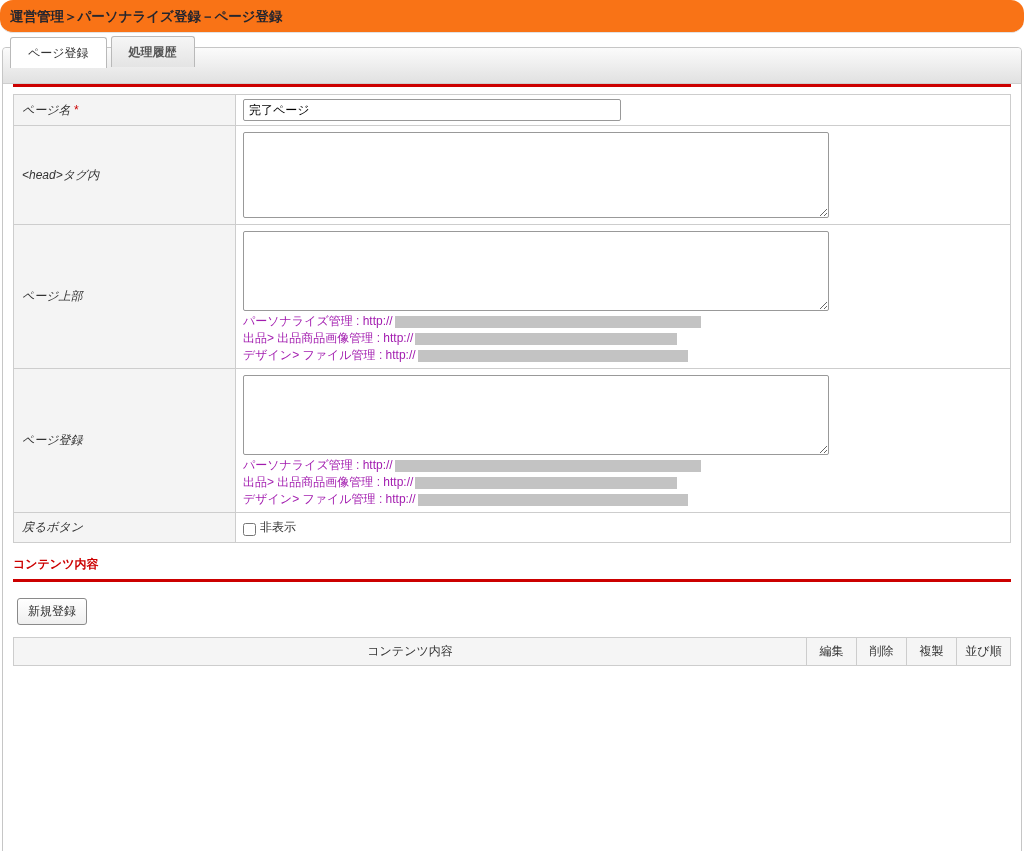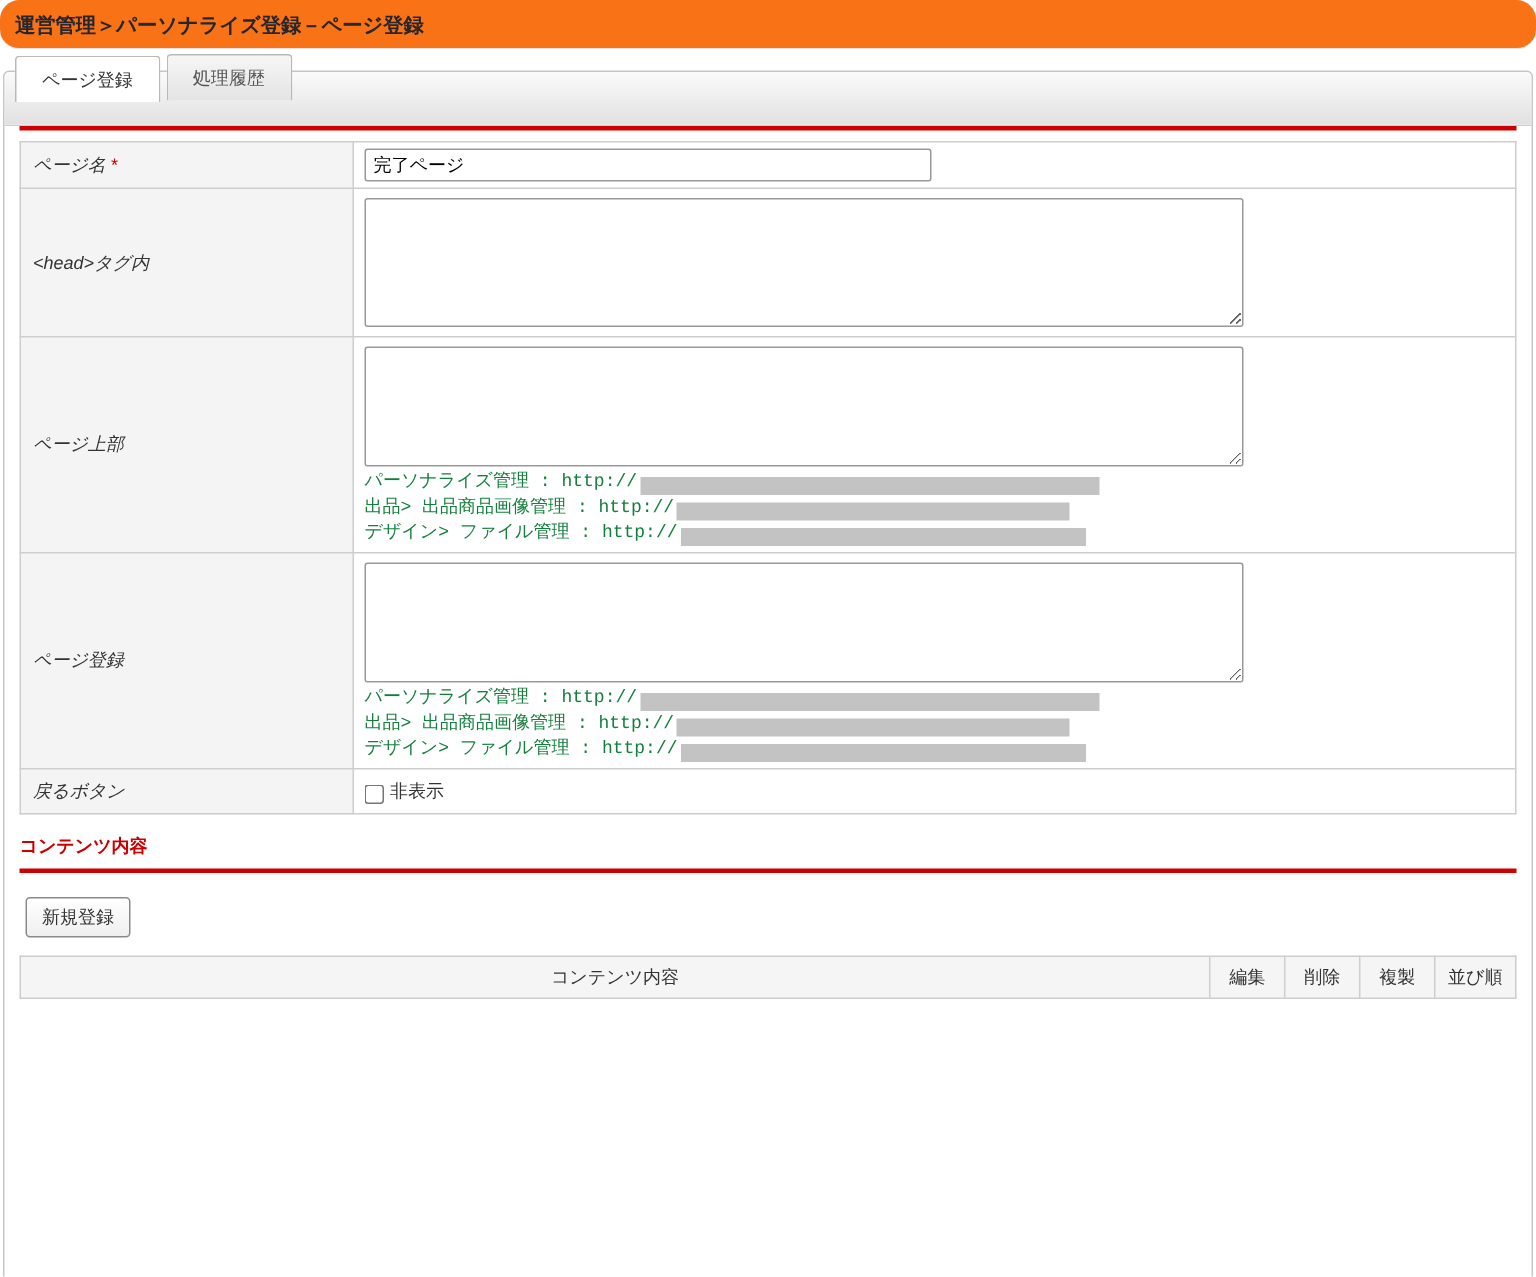--- a/index.html
+++ b/index.html
@@ -38,21 +38,21 @@
   }
   .tab {
     padding:7px 17px 6px;
     font-size:12px;
     border:1px solid #b9b9b9; border-bottom:none;
     border-radius:3px 3px 0 0;
     cursor:pointer;
     position:relative;
   }
   .tab.active { background:#fff; top:1px; z-index:2; color:#333; }
-  .tab.inactive { background:linear-gradient(#f6f6f6,#e4e4e4); color:#555; }
+  .tab.inactive { background:linear-gradient(#f6f6f6,#e4e4e4); color:#555;font-weight:bold; }
   
   .content { padding:0 10px; }
   .section-title { color:#cc0000; font-weight:bold; font-size:12px; margin:13px 0 6px; }
   .red-rule { height:3px; background:#cc0000; border:none; margin:0 0 7px; }
   
   table.form-table { width:100%; border-collapse:collapse; }
   table.form-table th,
   table.form-table td { border:1px solid #cdcdcd; font-size:12px; }
   table.form-table th {
     width:222px; background:#f4f4f4; font-weight:normal;
@@ -74,22 +74,22 @@
   textarea {
     display:block; width:586px;
     border:1px solid #999; border-radius:2px;
     font:12px "Liberation Mono","DejaVu Sans Mono",monospace;
     resize:both; margin:2px 0;
   }
   .ta-head { height:86px; }
   .ta-mid  { height:80px; }
   .ta-css  { height:86px; }
   .hint {
-    color:#15803d; font-size:12px; line-height:17px;
-    display:flex; align-items:flex-end; white-space:pre;font-family:Liberation Mono, monospace;
+    color:#a21caf; font-size:12px; line-height:17px;
+    display:flex; align-items:center; white-space:pre;
   }
   .redact { display:inline-block; height:12px; background:#c3c3c3; margin-left:2px; }
   .w1 { width:306px; } .w2 { width:262px; } .w3 { width:270px; }
   .checkbox-wrap { display:flex; align-items:flex-end; gap:4px; }
   .checkbox-wrap input { width:13px; height:13px; margin:0; }
   
   .new-btn {
     margin:9px 4px 12px;
     padding:4px 10px;
     font:12px "Liberation Sans","DejaVu Sans",sans-serif;

